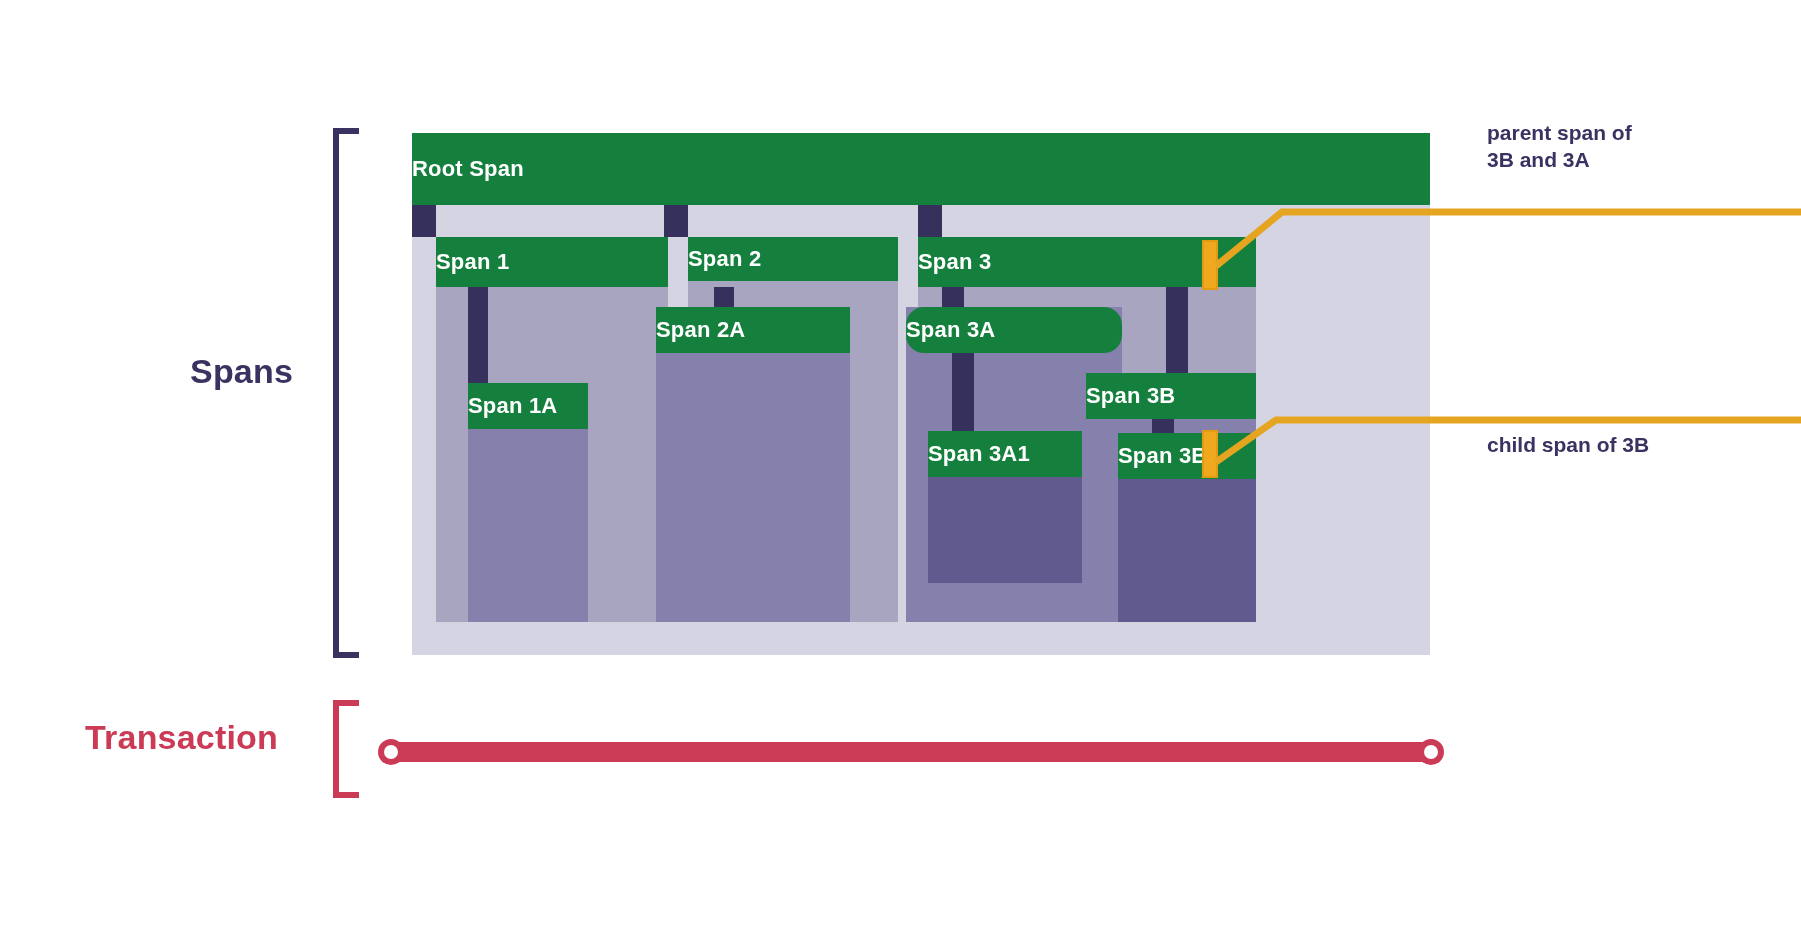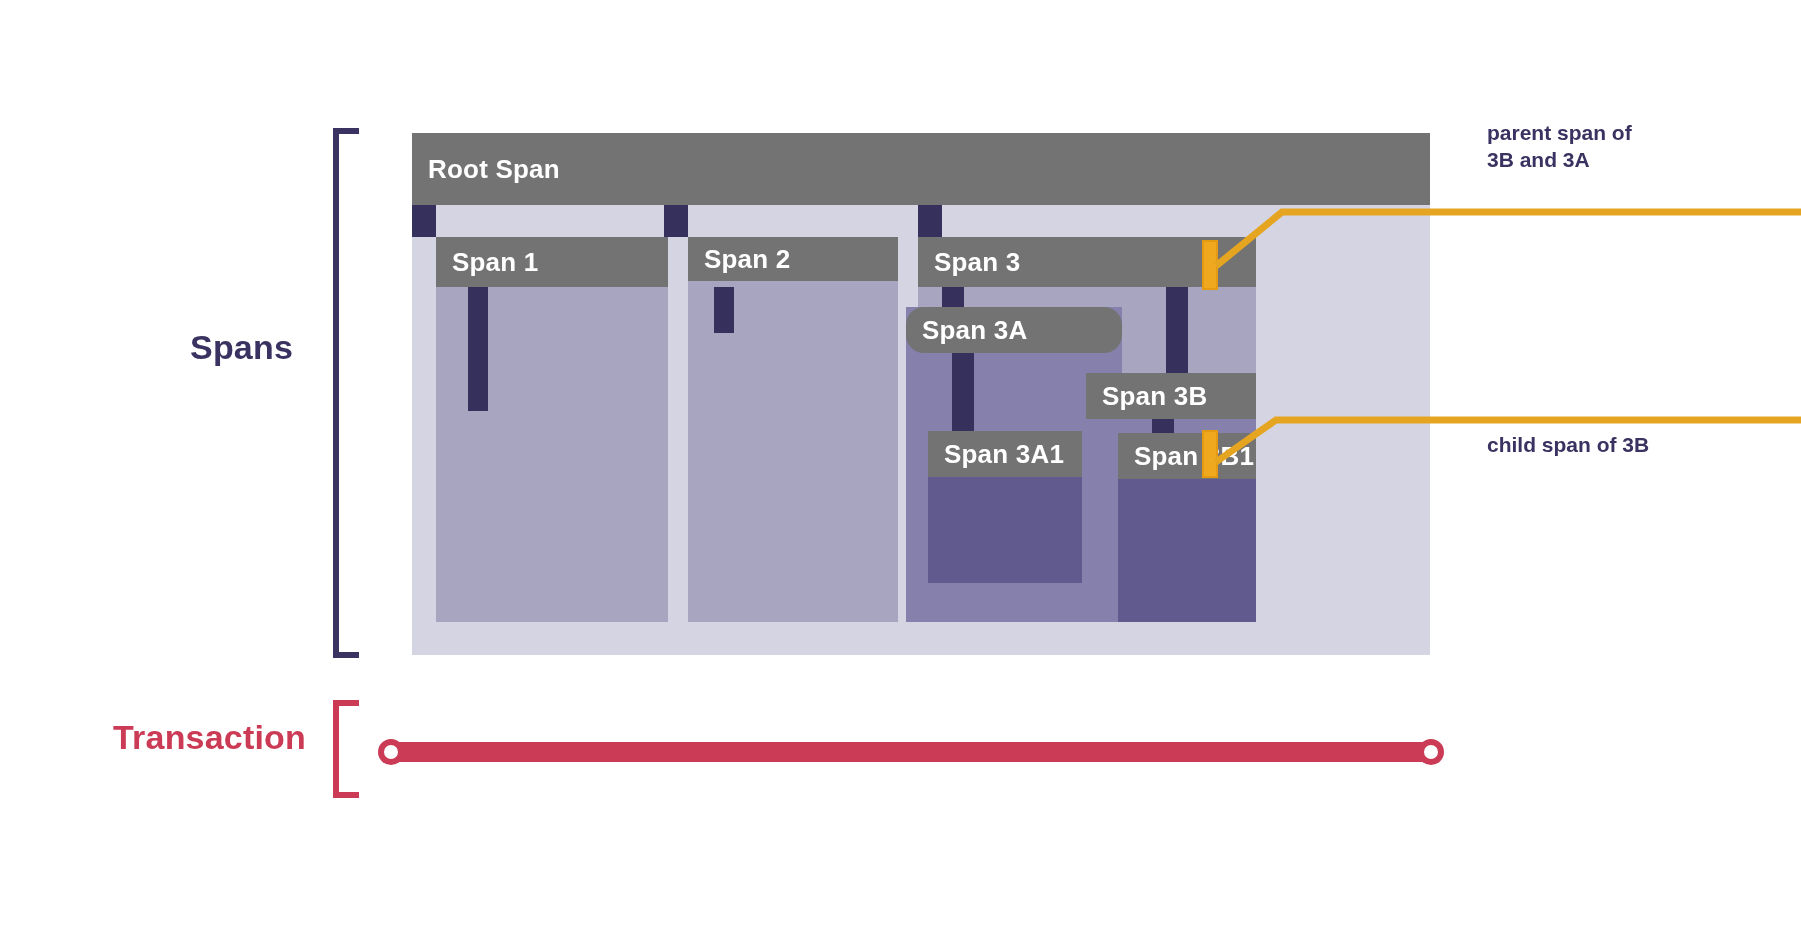--- a/index.html
+++ b/index.html
@@ -13,26 +13,26 @@
   .stage{position:absolute;left:0;top:0;width:1801px;height:927px;}
 
   
   .side-label{
     position:absolute;
     font-weight:bold;
     letter-spacing:.2px;
     white-space:nowrap;
   }
   #spans-label{
-    left:190px;top:328px;
+    left:190px;top:352px;
     font-size:34px;color:#3A3260;
   }
   #transaction-label{
     left:85px;top:718px;
-    font-size:34px;color:#CC3B55;margin-left:28px;
+    font-size:34px;color:#CC3B55;
   }
 
   
   .bracket{position:absolute;box-sizing:border-box;}
   #spans-bracket{
     left:333px;top:128px;width:26px;height:530px;
     border-left:6px solid #3A3260;
     border-top:6px solid #3A3260;
     border-bottom:6px solid #3A3260;
     border-right:none;
@@ -50,27 +50,26 @@
     position:absolute;
     left:412px;top:133px;
     width:1018px;height:522px;
   }
 
   
   .span-box{position:absolute;box-sizing:border-box;}
   .span-body{position:absolute;left:0;top:0;width:100%;height:100%;}
   .span-head{
     position:absolute;left:0;top:0;width:100%;
-    background:#737373;
+    background:#15803d;
     color:#ffffff;
-    font-size:26px;
+    font-size:22px;
     font-weight:bold;
     display:flex;
     align-items:center;
-    padding-left:16px;
     box-sizing:border-box;
     white-space:nowrap;
     letter-spacing:.2px;
   }
 
   
   .stem{position:absolute;background:#36305C;}
 
   
   .marker{
@@ -134,29 +133,41 @@
     <div class="stem" style="left:506px;top:72px;width:24px;height:32px;"></div>
 
     <div class="span-box" style="left:24px;top:104px;width:232px;height:385px;">
       <div class="span-body" style="background:#A8A5C0;"></div>
       <div class="span-head" style="height:50px;">
         <span>Span 1</span>
       </div>
     </div>
 
     <div class="stem" style="left:56px;top:154px;width:20px;height:124px;"></div>
+    <div class="span-box" style="left:56px;top:250px;width:120px;height:239px;">
+      <div class="span-body" style="background:#8580AC;"></div>
+      <div class="span-head" style="height:46px;">
+        <span>Span 1A</span>
+      </div>
+    </div>
 
     <div class="span-box" style="left:276px;top:104px;width:210px;height:385px;">
       <div class="span-body" style="background:#A8A5C0;"></div>
       <div class="span-head" style="height:44px;">
         <span>Span 2</span>
       </div>
     </div>
 
     <div class="stem" style="left:302px;top:154px;width:20px;height:46px;"></div>
+    <div class="span-box" style="left:244px;top:174px;width:194px;height:315px;">
+      <div class="span-body" style="background:#8580AC;"></div>
+      <div class="span-head" style="height:46px;">
+        <span>Span 2A</span>
+      </div>
+    </div>
 
     <div class="span-box" style="left:506px;top:104px;width:338px;height:385px;">
       <div class="span-body" style="background:#A8A5C0;"></div>
       <div class="span-head" style="height:50px;text-align:right;">
         <span>Span 3</span>
       </div>
     </div>
 
     <div class="stem" style="left:530px;top:154px;width:22px;height:46px;"></div>
 

